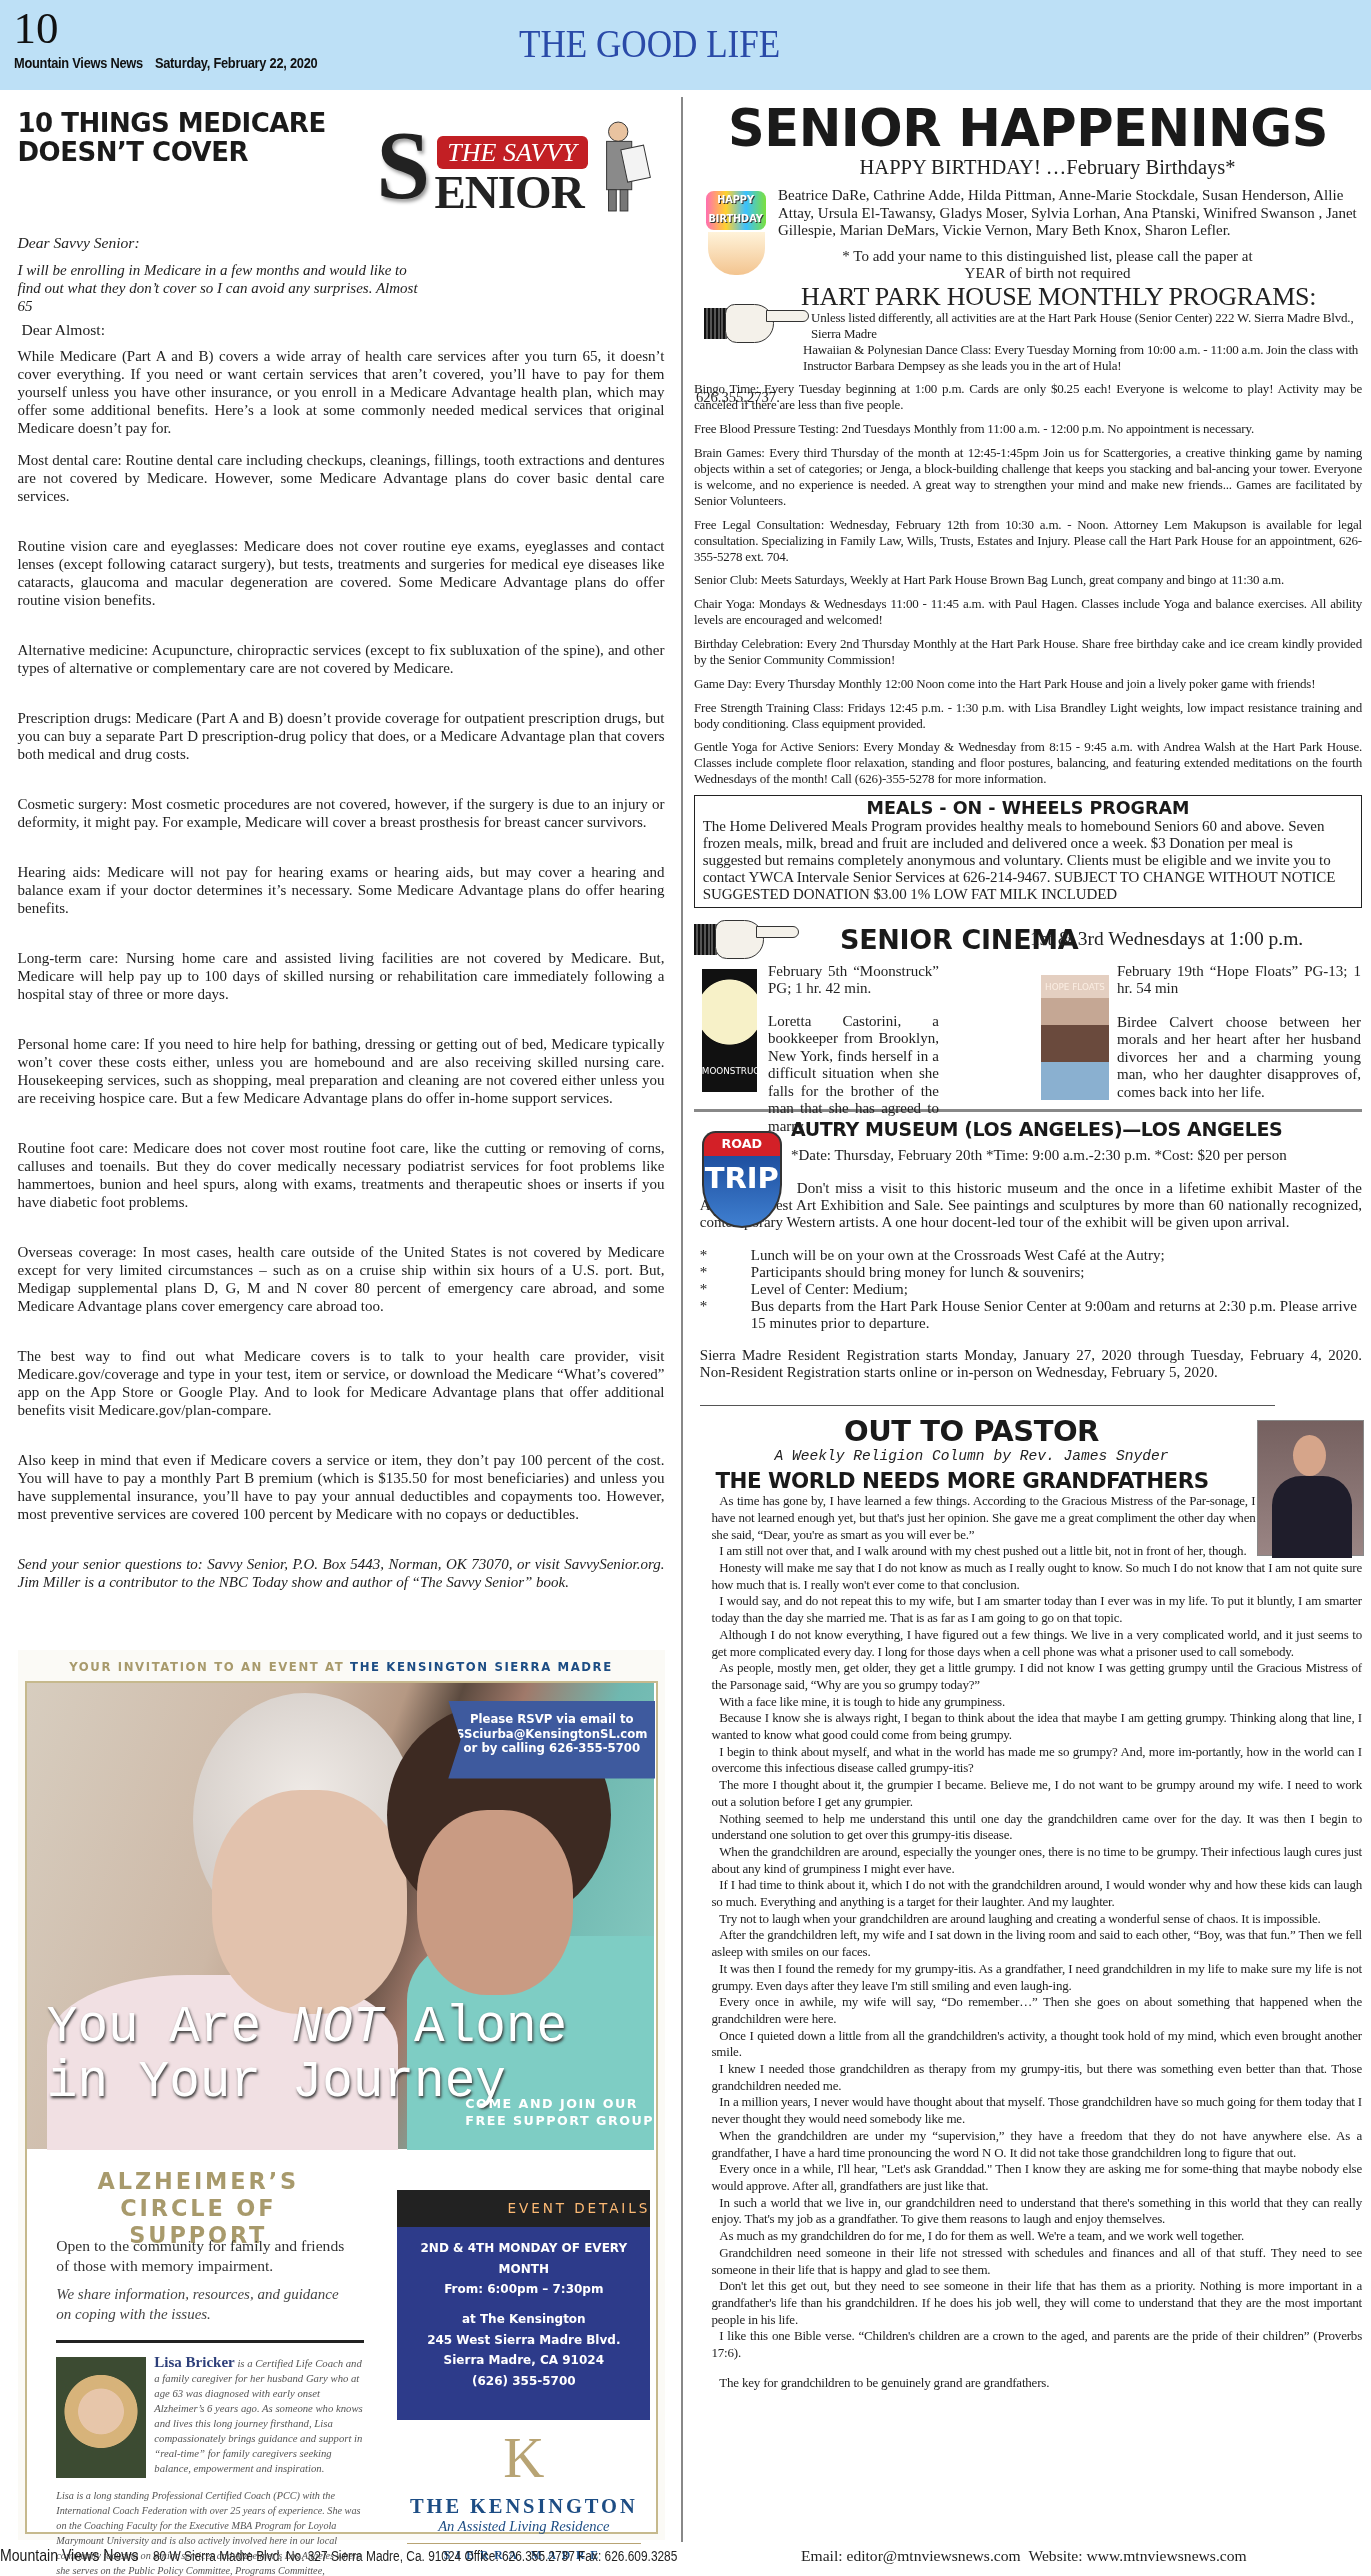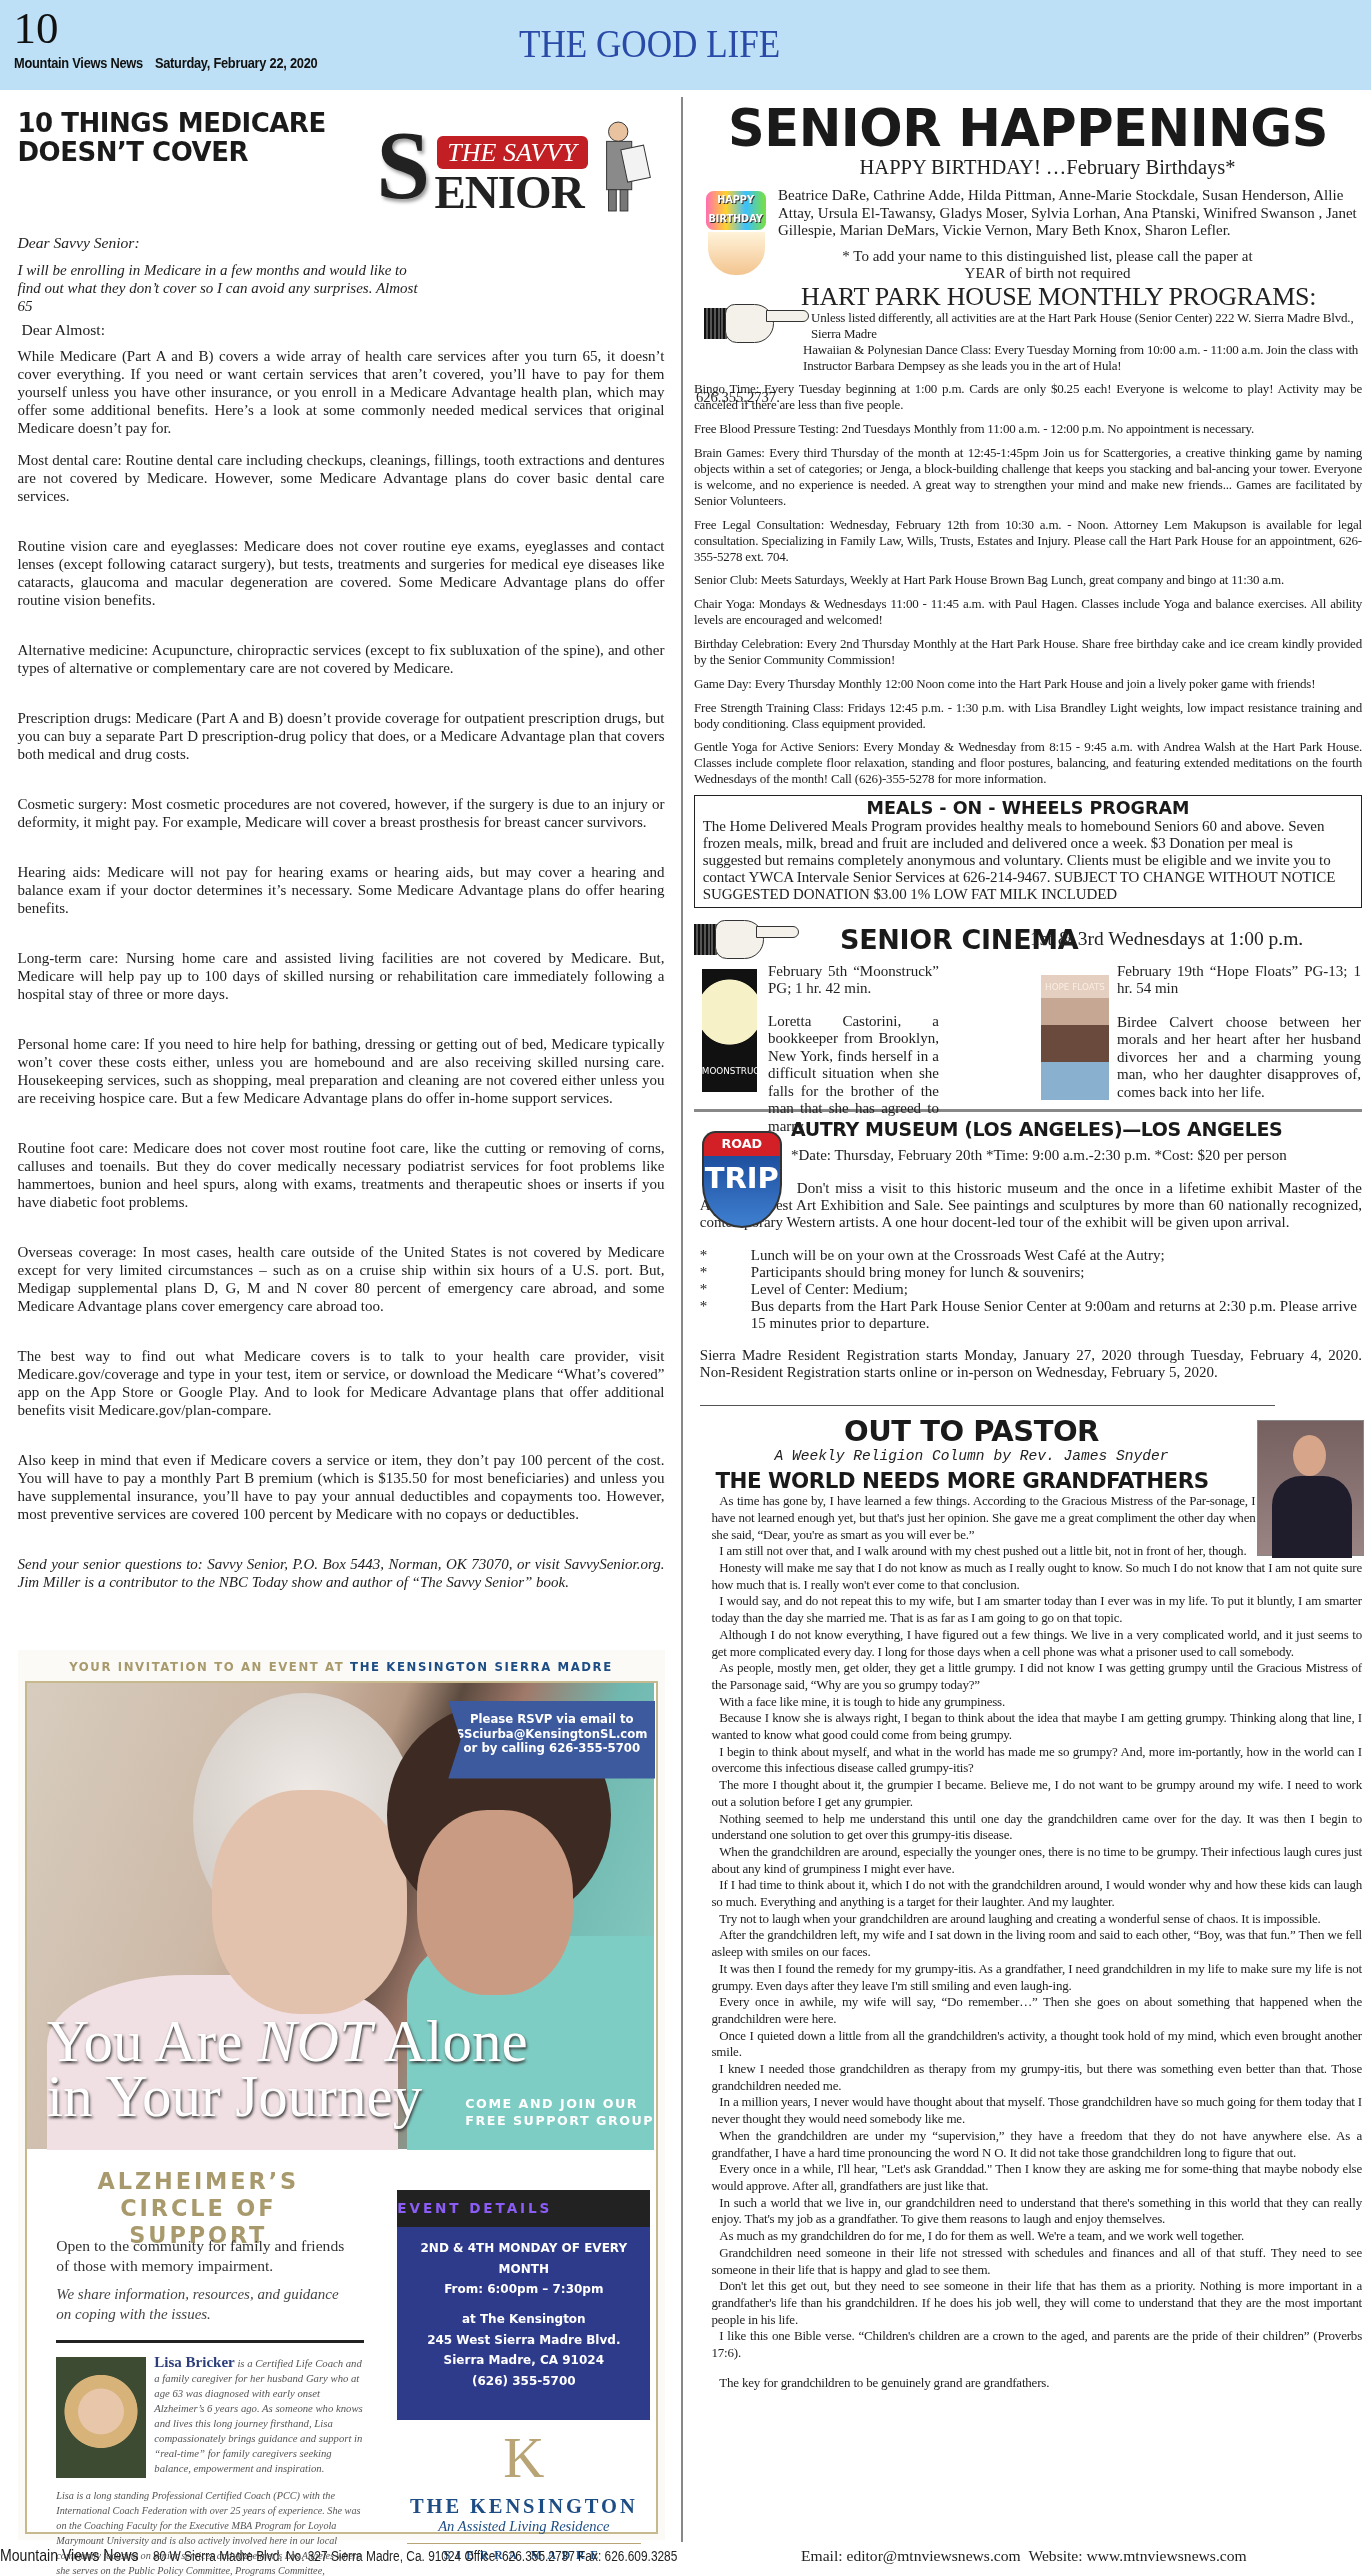--- a/index.html
+++ b/index.html
@@ -29,33 +29,33 @@
 .ad-top b{color:#1d4d84}
 .ad-frame{position:absolute;left:7.8px;top:31px;width:633px;height:853px;border:2.9px solid #c6b98d;background:#fff}
 .ad-photo{position:absolute;left:0;top:0;width:627px;height:466px;background:linear-gradient(110deg,#d7cdbf 0%,#cdb8a6 35%,#b59883 48%,#5b4a3f 55%,#a0796a 63%,#6fb8b0 75%,#8fd0c7 100%)}
 .ad-photo .hair1{position:absolute;left:166px;top:9.7px;width:224px;height:253px;border-radius:50%;background:radial-gradient(circle at 50% 40%,#efeae6,#c9c1bb)}
 .ad-photo .face1{position:absolute;left:185px;top:107px;width:195px;height:224px;border-radius:45%;background:#e2c2ad}
 .ad-photo .hair2{position:absolute;left:360px;top:19.5px;width:224px;height:224px;border-radius:50%;background:#3d2a22}
 .ad-photo .face2{position:absolute;left:390px;top:127px;width:156px;height:185px;border-radius:45%;background:#c99b83}
 .ad-photo .shirt{position:absolute;left:19.5px;top:292px;width:351px;height:175px;background:#f1e0e3;border-radius:40% 40% 0 0}
 .ad-photo .scrub{position:absolute;left:380px;top:253px;width:247px;height:214px;background:#7ecdc4;border-radius:30% 0 0 0}
 .rsvp{position:absolute;left:421px;top:17.5px;width:207px;height:78px;background:#3e5a9e;color:#fff;font-family:"DejaVu Sans",sans-serif;font-weight:bold;font-size:11.7px;line-height:14.6px;text-align:center;padding-top:11.7px;clip-path:polygon(0 0,100% 0,100% 100%,0 100%,6% 50%)}
-.ad-head{position:absolute;left:19.5px;top:331px;color:#fff;font-family:Liberation Serif, serif;font-size:59px;line-height:55px;text-shadow:1px 1.9px 2.9px #333}
+.ad-head{position:absolute;left:19.5px;top:317px;color:#fff;font-family:Liberation Mono, monospace;font-size:51px;line-height:55px;text-shadow:1px 1.9px 2.9px #333}
 .ad-head i{font-style:italic}
 .ad-join{position:absolute;left:438px;top:413px;color:#fff;font-family:"DejaVu Sans",sans-serif;font-weight:bold;font-size:12.7px;letter-spacing:1.5px;line-height:16.6px}
 .alz-title{position:absolute;left:25px;top:485px;width:292px;text-align:center;font-family:"DejaVu Sans",sans-serif;font-weight:bold;color:#a89a6c;font-size:22.4px;letter-spacing:2.9px;line-height:27px}
 .alz-text{position:absolute;left:29px;top:553px;width:292px;font-size:15.6px;line-height:19.5px;color:#333}
 .alz-text2{position:absolute;left:29px;top:602px;width:292px;font-size:15px;line-height:19.5px;font-style:italic;color:#444}
 .alz-rule{position:absolute;left:29px;top:657px;width:308px;height:2.9px;background:#222}
 .lisa-photo{position:absolute;left:29px;top:674px;width:90px;height:121px;background:radial-gradient(circle at 50% 45%,#e7c6aa 0 28%,#d7b37a 29% 45%,#3c4b32 46%)}
 .lisa-text{position:absolute;left:127px;top:672px;width:210px;font-size:10.7px;line-height:15px;font-style:italic;color:#555}
 .lisa-text b{font-style:normal;font-size:15px;color:#2d3f7a}
 .lisa-text2{position:absolute;left:29px;top:805px;width:308px;font-size:10.2px;line-height:15px;font-style:italic;color:#555}
 .event{position:absolute;left:370px;top:507px;width:253px;height:230px;background:#2d3b8a}
-.event-head{height:37px;background:#222;color:#8b5cf6;font-family:"DejaVu Sans",sans-serif;font-weight:bold;letter-spacing:2.9px;text-align:left;line-height:37px;font-size:13.6px}
+.event-head{height:37px;background:#222;color:#fdba74;font-family:"DejaVu Sans",sans-serif;font-weight:normal;letter-spacing:2.9px;text-align:right;line-height:37px;font-size:13.6px}
 .event-body{color:#fff;text-align:center;font-family:"DejaVu Sans",sans-serif;font-size:12px;line-height:20.5px;padding-top:11px;font-weight:bold}
 .event-body .sp{height:9.7px}
 .kens{position:absolute;left:370px;top:744px;width:253px;text-align:center}
 .kens-k{font-size:57px;color:#b8a474;line-height:62px;font-family:"Liberation Serif",serif}
 .kens-name{font-size:20.5px;letter-spacing:2.9px;color:#1d4d84;font-weight:bold;margin-top:5.8px}
 .kens-sub{font-size:14.6px;font-style:italic;color:#1d4d84}
 .kens-rule{width:234px;height:1px;background:#b8a474;margin:7.8px auto 5.8px}
 .kens-loc{font-size:11.7px;letter-spacing:5.8px;color:#1d4d84;font-weight:bold}
 
 .sh-title{font-size:51px;line-height:55px;text-align:center;letter-spacing:-0.5px;margin-top:0}

